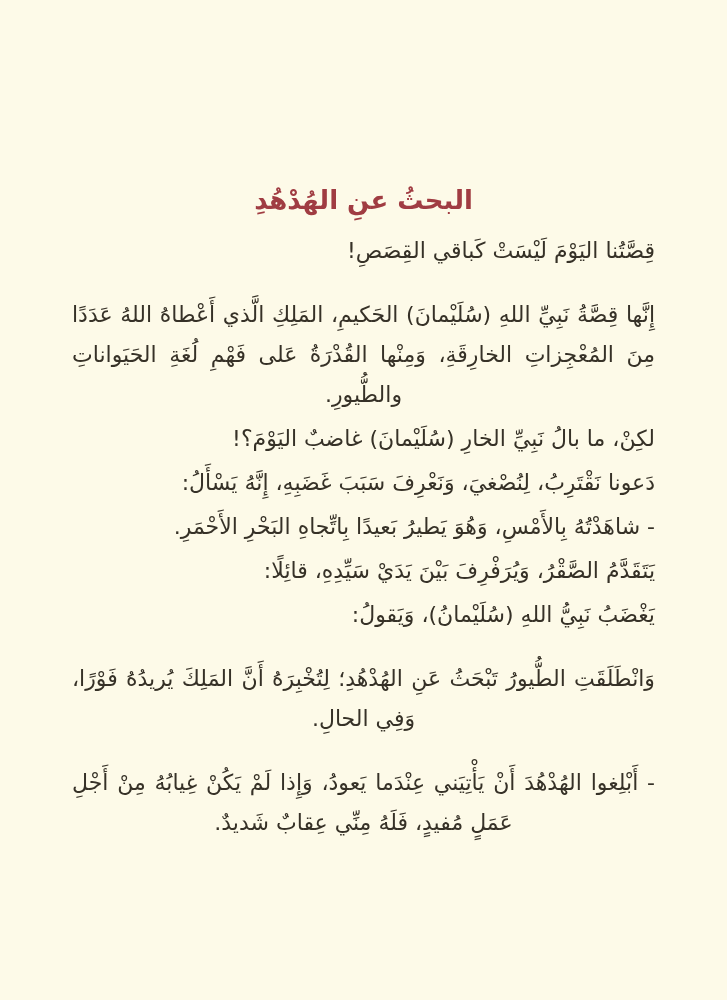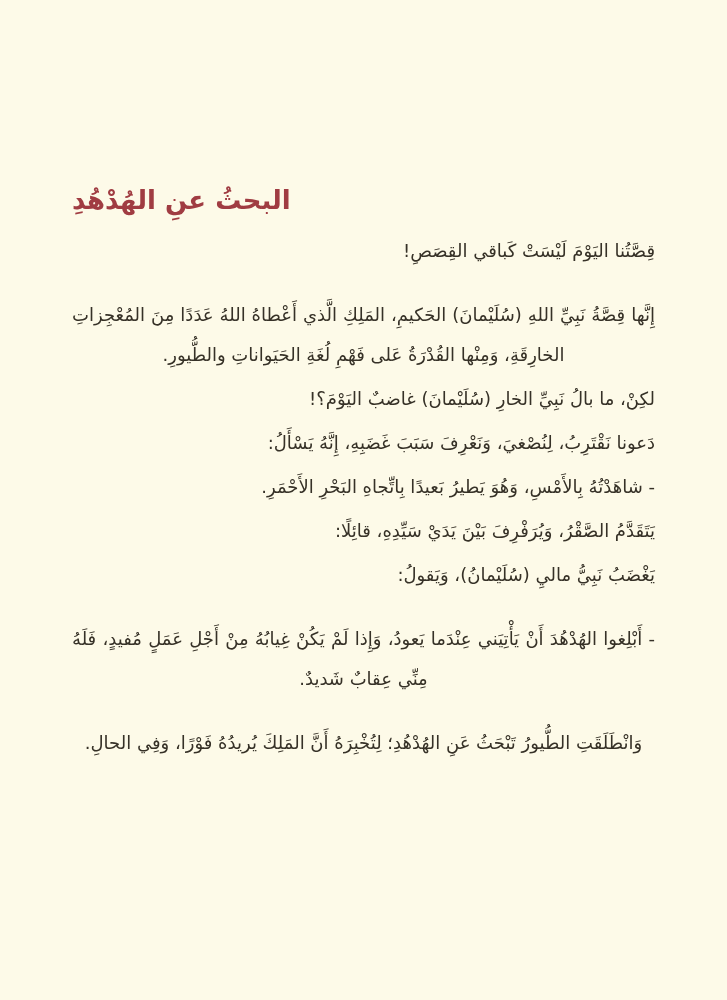--- a/index.html
+++ b/index.html
@@ -18,43 +18,43 @@
     width: 727px;
     height: 1000px;
     padding: 183px 72px 0 72px;
     direction: rtl;
   }
   .story-title {
     margin: 0 0 14px 0;
     font-size: 26px;
     font-weight: bold;
     line-height: 34px;
-    text-align: left;
+    text-align: center;
     color: var(--title-color, #A03C42);
   }
   .para {
     margin: 0 0 4px 0;
-    font-size: 18px;
+    font-size: 22px;
     line-height: 40px;
     color: var(--text-color, #363127);
     text-align: justify;
     text-justify: inter-word;
   }
   .para.last-right  { text-align-last: right; }
   .para.last-center { text-align-last: center; margin-top: 24px; }
 </style>
 </head>
 <body>
 
 <div class="page">
   <h1 class="story-title">البحثُ عنِ الهُدْهُدِ</h1>
   <div>
       <p class="para last-right">قِصَّتُنا اليَوْمَ لَيْسَتْ كَباقي القِصَصِ!</p>
       <p class="para last-center">إِنَّها قِصَّةُ نَبِيِّ اللهِ (سُلَيْمانَ) الحَكيمِ، المَلِكِ الَّذي أَعْطاهُ اللهُ عَدَدًا مِنَ المُعْجِزاتِ الخارِقَةِ، وَمِنْها القُدْرَةُ عَلى فَهْمِ لُغَةِ الحَيَواناتِ والطُّيورِ.</p>
       <p class="para last-right">لكِنْ، ما بالُ نَبِيِّ الخارِ (سُلَيْمانَ) غاضبٌ اليَوْمَ؟!</p>
       <p class="para last-right">دَعونا نَقْتَرِبُ، لِنُصْغيَ، وَنَعْرِفَ سَبَبَ غَضَبِهِ، إِنَّهُ يَسْأَلُ:</p>
       <p class="para last-right">- شاهَدْتُهُ بِالأَمْسِ، وَهُوَ يَطيرُ بَعيدًا بِاتِّجاهِ البَحْرِ الأَحْمَرِ.</p>
       <p class="para last-right">يَتَقَدَّمُ الصَّقْرُ، وَيُرَفْرِفَ بَيْنَ يَدَيْ سَيِّدِهِ، قائِلًا:</p>
-      <p class="para last-right">يَغْضَبُ نَبِيُّ ماليِ (سُلَيْمانُ)، وَيَقولُ:</p>
+      <p class="para last-right">يَغْضَبُ نَبِيُّ اللهِ (سُلَيْمانُ)، وَيَقولُ:</p>
+      <p class="para last-center">وَانْطَلَقَتِ الطُّيورُ تَبْحَثُ عَنِ الهُدْهُدِ؛ لِتُخْبِرَهُ أَنَّ المَلِكَ يُريدُهُ فَوْرًا، وَفِي الحالِ.</p>
       <p class="para last-center">- أَبْلِغوا الهُدْهُدَ أَنْ يَأْتِيَني عِنْدَما يَعودُ، وَإِذا لَمْ يَكُنْ غِيابُهُ مِنْ أَجْلِ عَمَلٍ مُفيدٍ، فَلَهُ مِنِّي عِقابٌ شَديدٌ.</p>
-      <p class="para last-center">وَانْطَلَقَتِ الطُّيورُ تَبْحَثُ عَنِ الهُدْهُدِ؛ لِتُخْبِرَهُ أَنَّ المَلِكَ يُريدُهُ فَوْرًا، وَفِي الحالِ.</p>
     </div>
 </div>
 
 </body></html>

